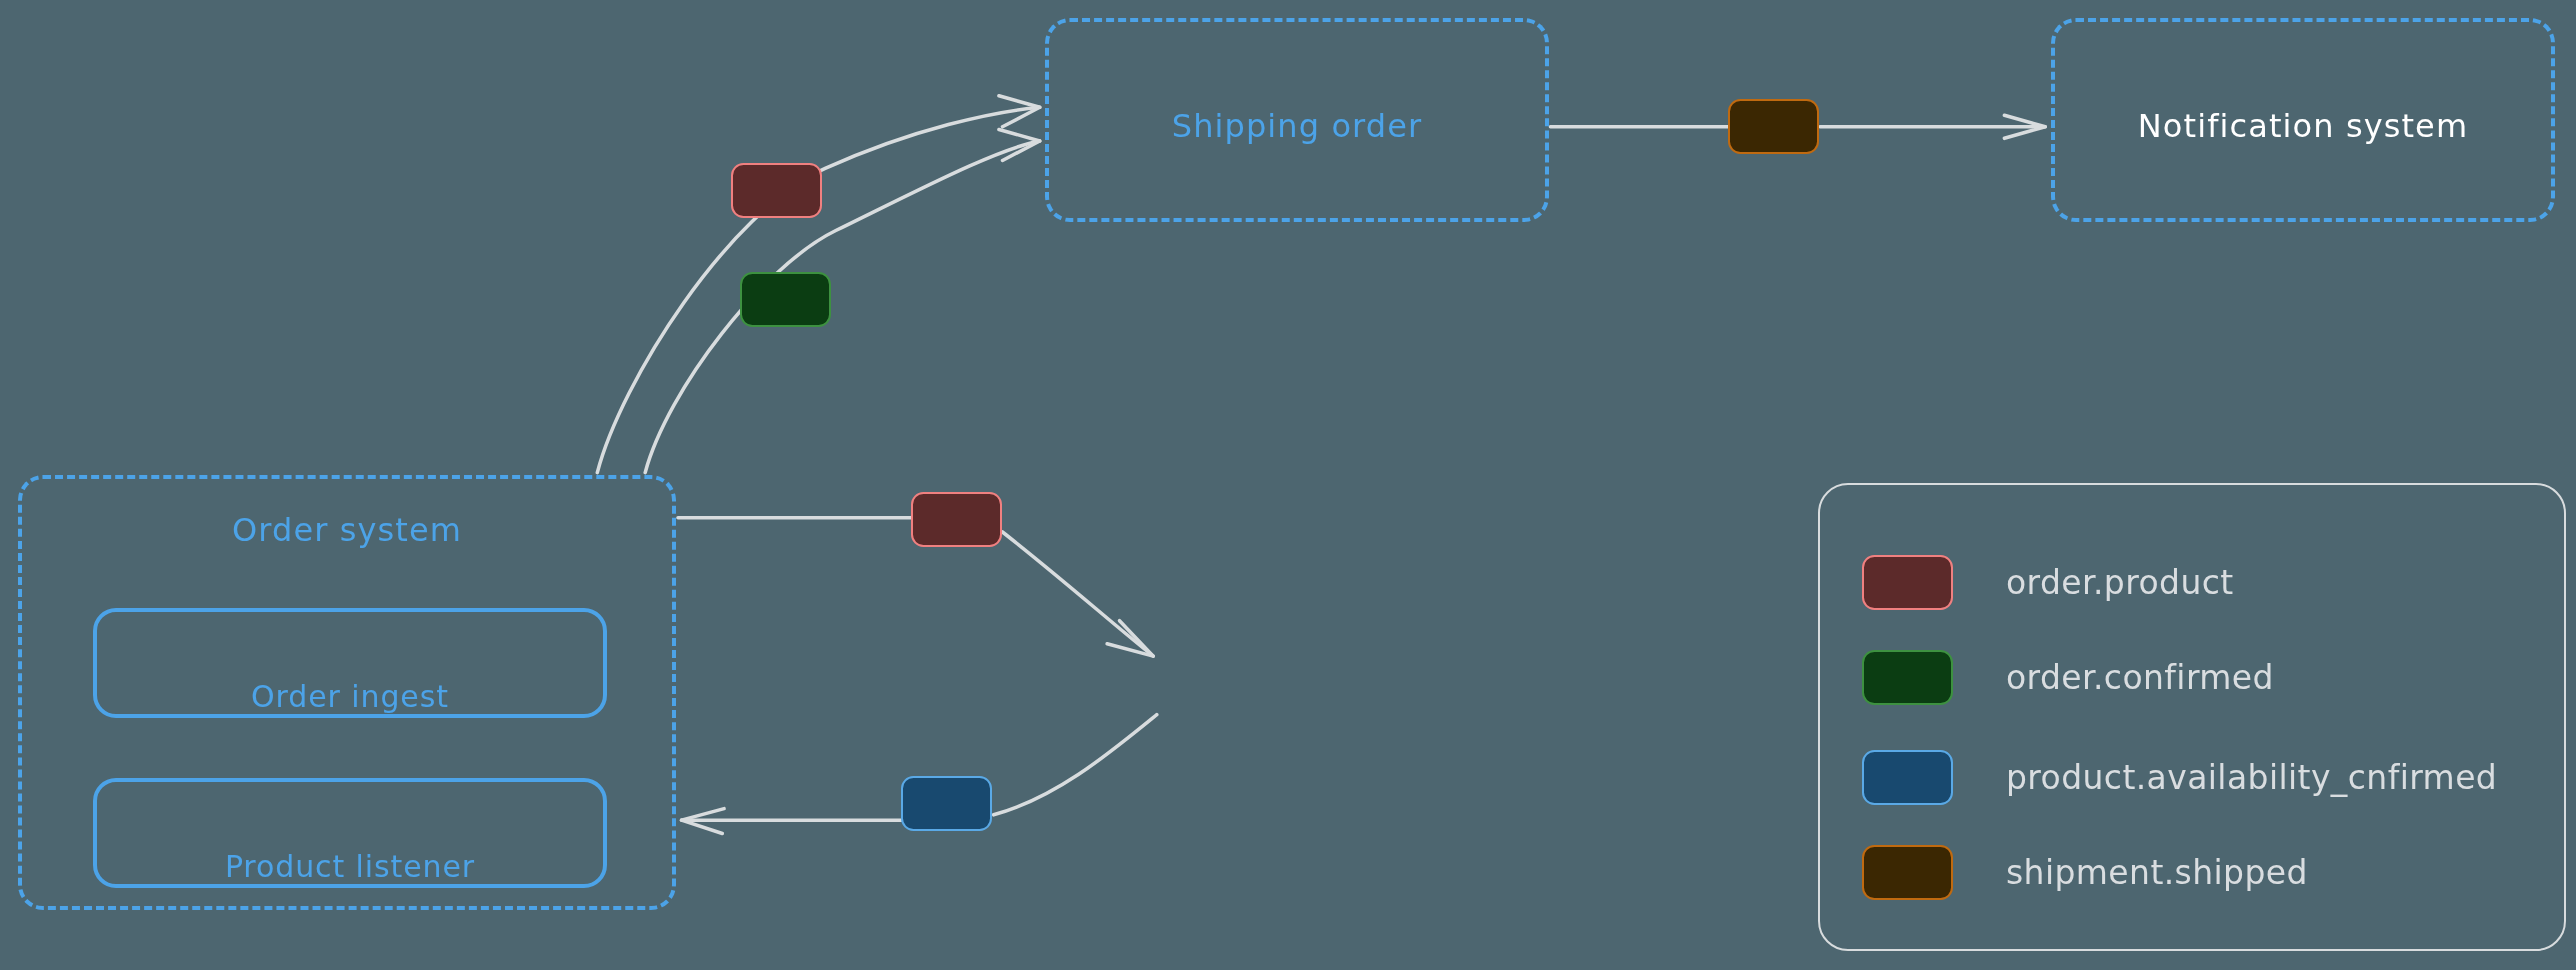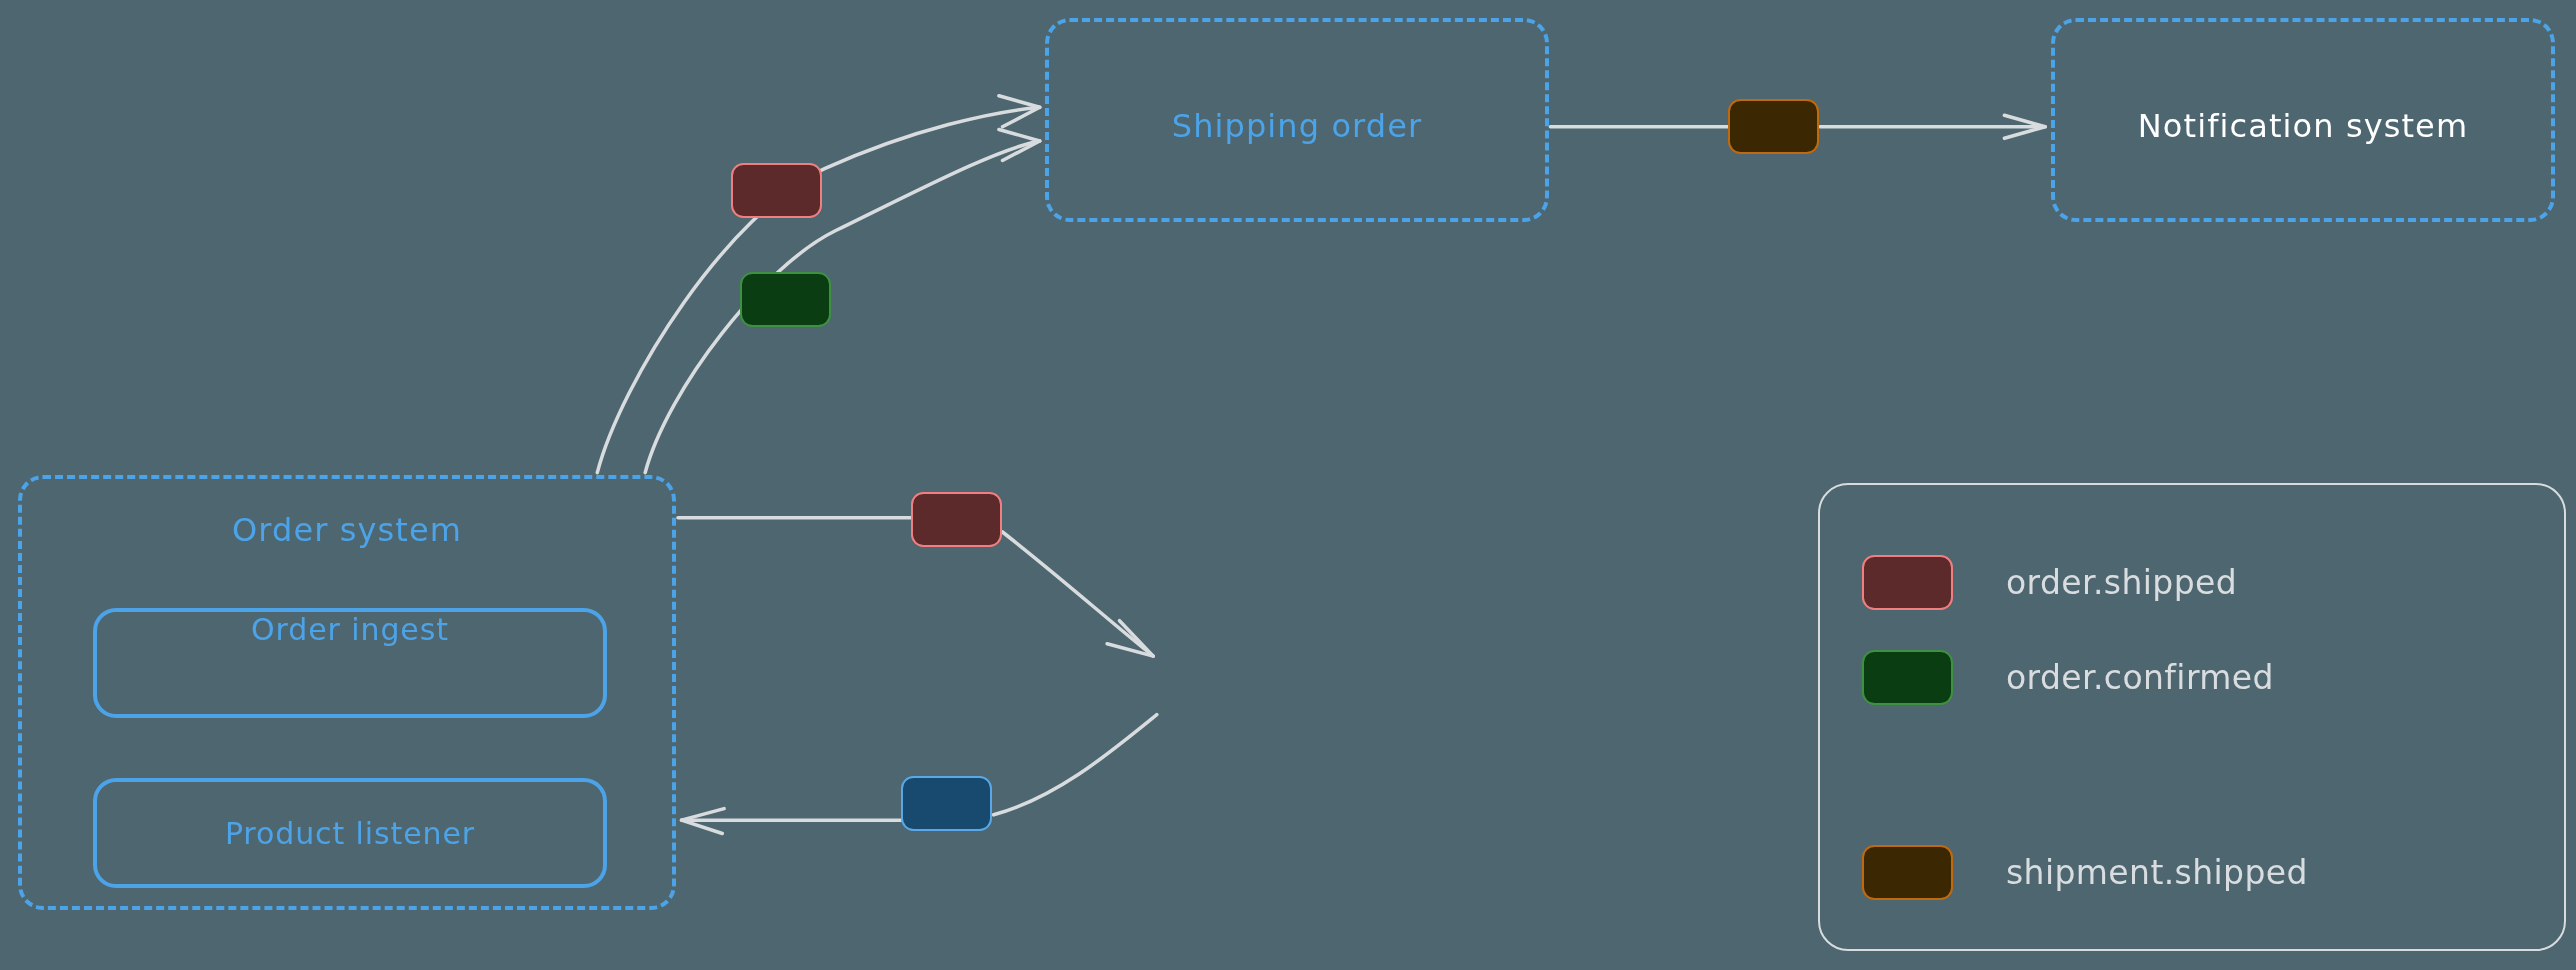--- a/index.html
+++ b/index.html
@@ -41,21 +41,21 @@
     font-family: "DejaVu Sans", sans-serif;
     white-space: nowrap;
   }
   
   .inner-box {
     position: absolute;
     border: 4.4px solid #4ca3e8;
     border-radius: 23px;
     box-sizing: border-box;
     display: flex;
-    align-items: flex-start;
+    align-items: flex-end;
     justify-content: center;
   }
   .inner-label {
     color: #4ca3e8;
     font-size: 30px;
     letter-spacing: 0.9px;
     white-space: nowrap;
   }
   
   .badge {
@@ -151,25 +151,29 @@
 
   <div class="badge" id="badge-order-placed-shipping" style="left: 731px; top: 163px; width: 91px; height: 55px; background: rgb(92, 42, 42); border-color: rgb(240, 128, 128);"></div>
   <div class="badge" id="badge-order-confirmed-shipping" style="left: 740px; top: 272px; width: 91px; height: 55px; background: rgb(11, 61, 18); border-color: rgb(61, 145, 64);"></div>
   <div class="badge" id="badge-shipment-shipped" style="left: 1728px; top: 99px; width: 91px; height: 55px; background: rgb(59, 39, 2); border-color: rgb(192, 106, 16);"></div>
   <div class="badge" id="badge-order-placed-product" style="left: 911px; top: 492px; width: 91px; height: 55px; background: rgb(92, 42, 42); border-color: rgb(240, 128, 128);"></div>
   <div class="badge" id="badge-product-availability" style="left: 901px; top: 776px; width: 91px; height: 55px; background: rgb(24, 73, 111); border-color: rgb(90, 169, 230);"></div>
 
   <div id="legend" style="left: 1818px; top: 483px; width: 748px; height: 468px; border-color: rgb(216, 220, 222);">
     <div class="legend-row" id="legend-row-0" style="left: 42px; top: 70px;">
       <span class="legend-swatch" id="legend-swatch-0" style="background: rgb(92, 42, 42); border-color: rgb(240, 128, 128);"></span>
-      <span class="legend-text" style="margin-left: 53px; color: rgb(217, 221, 224);">order.shipped</span>
+      <span class="legend-text" style="margin-left: 53px; color: rgb(217, 221, 224);">order.product</span>
     </div>
     <div class="legend-row" id="legend-row-1" style="left: 42px; top: 165px;">
       <span class="legend-swatch" id="legend-swatch-1" style="background: rgb(11, 61, 18); border-color: rgb(61, 145, 64);"></span>
       <span class="legend-text" style="margin-left: 53px; color: rgb(217, 221, 224);">order.confirmed</span>
+    </div>
+    <div class="legend-row" id="legend-row-2" style="left: 42px; top: 265px;">
+      <span class="legend-swatch" id="legend-swatch-2" style="background: rgb(24, 73, 111); border-color: rgb(90, 169, 230);"></span>
+      <span class="legend-text" style="margin-left: 53px; color: rgb(217, 221, 224);">product.availability_cnfirmed</span>
     </div>
     <div class="legend-row" id="legend-row-3" style="left: 42px; top: 360px;">
       <span class="legend-swatch" id="legend-swatch-3" style="background: rgb(59, 39, 2); border-color: rgb(192, 106, 16);"></span>
       <span class="legend-text" style="margin-left: 53px; color: rgb(217, 221, 224);">shipment.shipped</span>
     </div>
   </div>
 
 </div>
 
 

